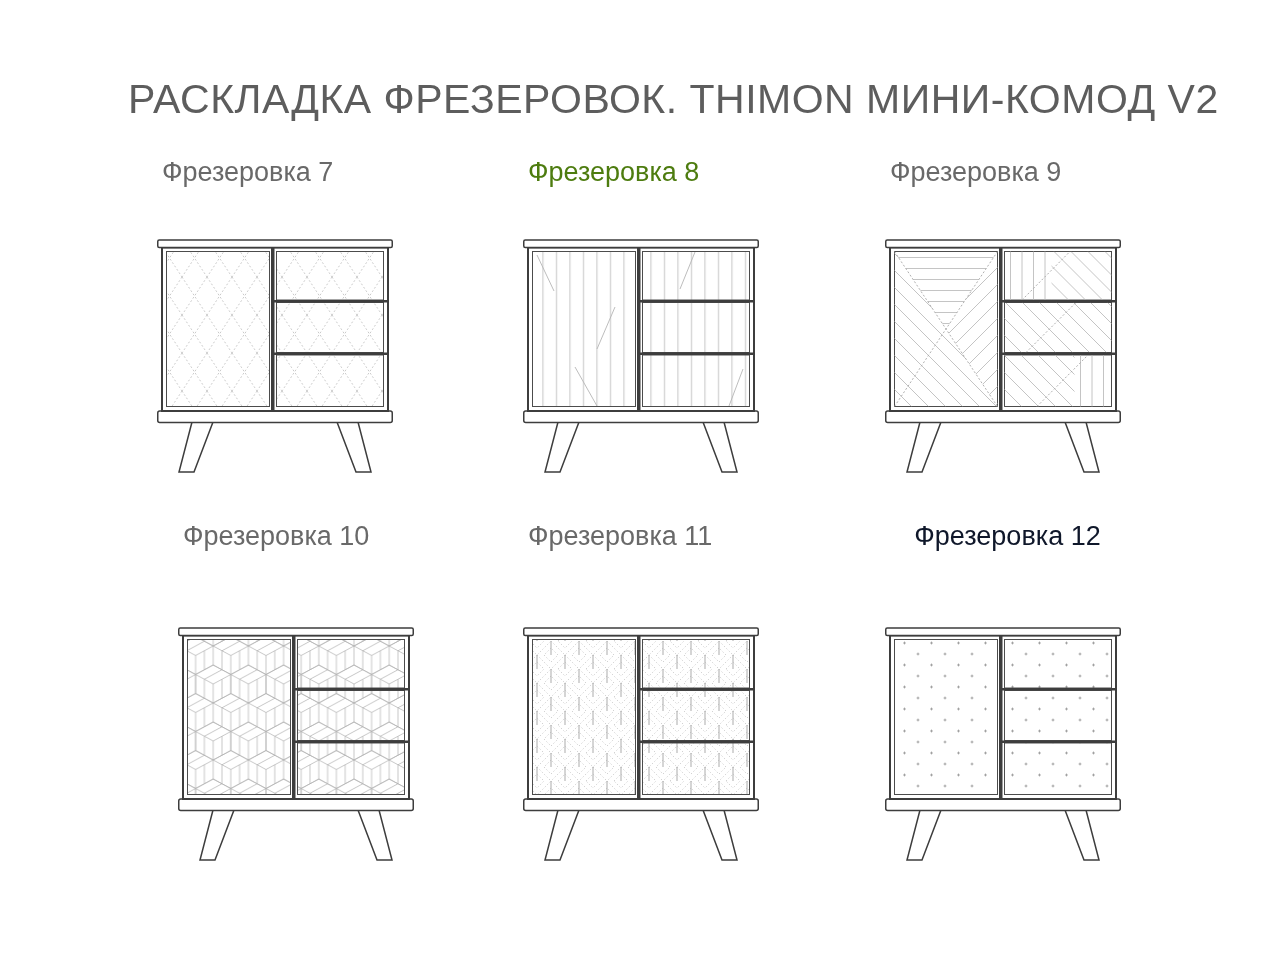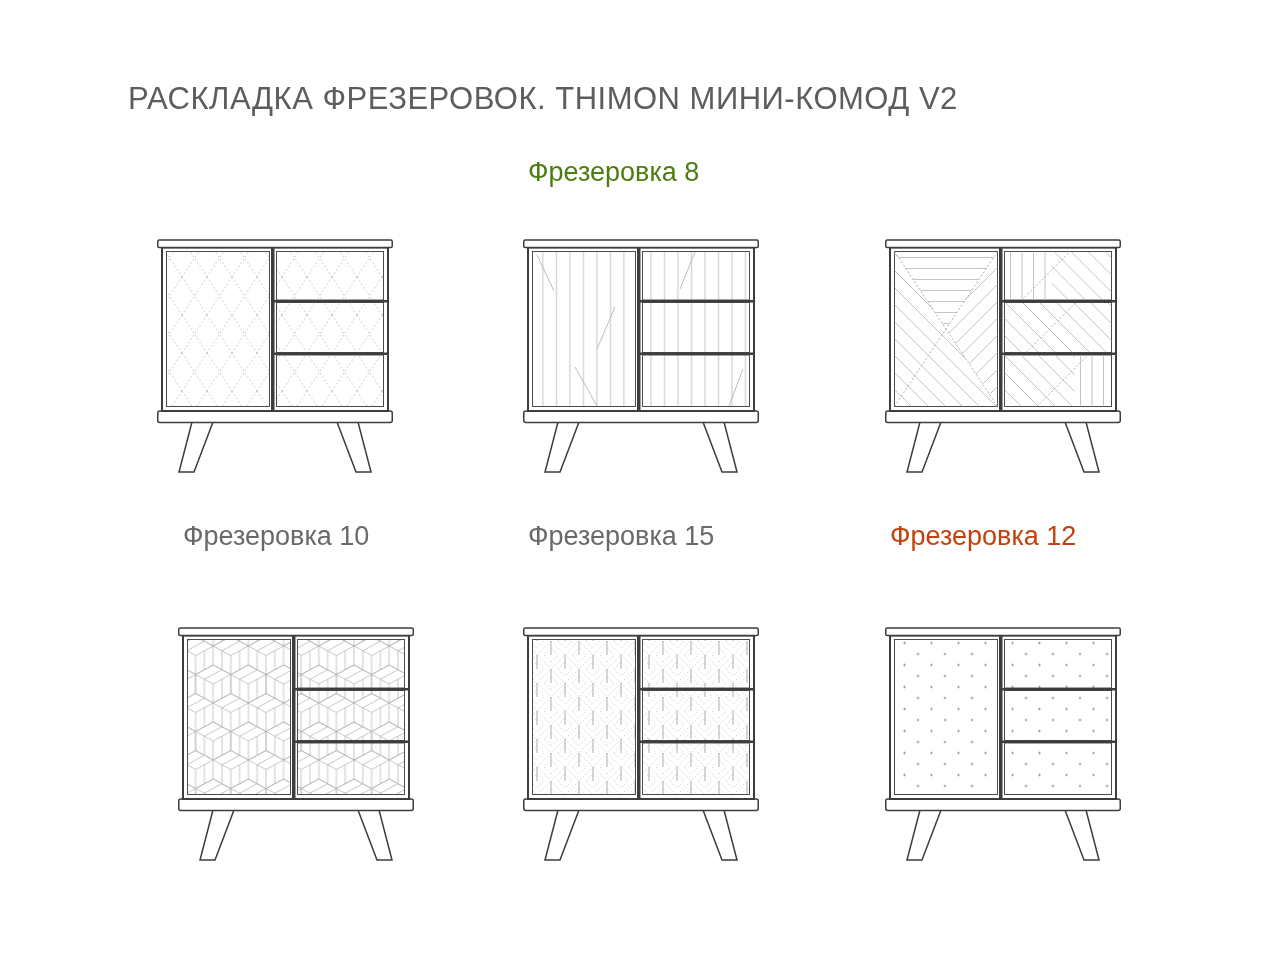--- a/index.html
+++ b/index.html
@@ -4,37 +4,38 @@
 <style>
   html,body{margin:0;padding:0;}
   body{
     width:1281px;height:961px;overflow:hidden;position:relative;
     background:#ffffff;
     font-family:"Liberation Sans", sans-serif;
   }
   .sheet{position:absolute;inset:0;}
   .title{
     position:absolute;left:128px;top:82px;margin:0;
-    font-size:31px;font-weight:400;letter-spacing:.5px;line-height:34px;
+    font-size:41px;font-weight:400;letter-spacing:.5px;line-height:34px;
   }
   .figure{position:absolute;width:240px;}
   .fig-label{
     font-size:27px;font-weight:400;line-height:32px;margin-left:5px;
     white-space:nowrap;
   }
   .cabinet{position:absolute;left:0;display:block;}
   #shared-defs{position:absolute;width:0;height:0;}
 </style>
 </head>
 <body style="background: rgb(255, 255, 255);">
 
 <div class="sheet">
   <h1 class="title" style="color: rgb(93, 93, 93);">РАСКЛАДКА ФРЕЗЕРОВОК. THIMON МИНИ-КОМОД V2</h1>
   <div id="figures">
       <div class="figure" style="left: 157px; top: 156px; height: 319px;">
+        <div class="fig-label" style="color: rgb(105, 105, 105);">Фрезеровка 7</div>
         <svg class="cabinet" width="236" height="236" viewBox="0 0 236 236" style="top: 83px;">
           <polygon points="35,183 56,183 37,233 22,233" fill="#ffffff" stroke="#3d3d3d" stroke-width="1.5"></polygon>
           <polygon points="180,183 201,183 214,233 199,233" fill="#ffffff" stroke="#3d3d3d" stroke-width="1.5"></polygon>
           <rect x="0.75" y="172" width="234.5" height="11.5" rx="2" fill="#ffffff" stroke="#3d3d3d" stroke-width="1.5"></rect>
           <rect x="5" y="8.5" width="226" height="163.5" fill="#ffffff" stroke="#3d3d3d" stroke-width="2"></rect>
           <rect x="9.5" y="12.5" width="103" height="155" fill="url(#p7)" stroke="#4c4c4c" stroke-width="1"></rect>
           <rect x="119.5" y="12.5" width="107" height="48.5" fill="url(#p7)" stroke="#4c4c4c" stroke-width="1"></rect>
           <rect x="119.5" y="63.5" width="107" height="50" fill="url(#p7)" stroke="#4c4c4c" stroke-width="1"></rect>
           <rect x="119.5" y="116" width="107" height="51.5" fill="url(#p7)" stroke="#4c4c4c" stroke-width="1"></rect>
           <rect x="114" y="8.5" width="3.5" height="163.5" fill="#3d3d3d"></rect>
@@ -55,20 +56,21 @@
           <rect x="119.5" y="63.5" width="107" height="50" fill="url(#p8)" stroke="#4c4c4c" stroke-width="1"></rect>
           <rect x="119.5" y="116" width="107" height="51.5" fill="url(#p8)" stroke="#4c4c4c" stroke-width="1"></rect>
           <path d="M14,16 L31,52 M92,68 L74,110 M52,128 L74,167 M172,13 L157,50 M220,130 L206,167" fill="none" stroke="#b5b5b5" stroke-width="0.9"></path>
           <rect x="114" y="8.5" width="3.5" height="163.5" fill="#3d3d3d"></rect>
           <rect x="117" y="61" width="114" height="2.5" fill="#3d3d3d"></rect>
           <rect x="117" y="113.5" width="114" height="2.5" fill="#3d3d3d"></rect>
           <rect x="0.75" y="1" width="234.5" height="7.5" rx="1.5" fill="#ffffff" stroke="#3d3d3d" stroke-width="1.5"></rect>
         </svg>
       </div>
       <div class="figure" style="left: 885px; top: 156px; height: 319px;">
+        <div class="fig-label" style="color: rgb(105, 105, 105);">Фрезеровка 9</div>
         <svg class="cabinet" width="236" height="236" viewBox="0 0 236 236" style="top: 83px;">
           <polygon points="35,183 56,183 37,233 22,233" fill="#ffffff" stroke="#3d3d3d" stroke-width="1.5"></polygon>
           <polygon points="180,183 201,183 214,233 199,233" fill="#ffffff" stroke="#3d3d3d" stroke-width="1.5"></polygon>
           <rect x="0.75" y="172" width="234.5" height="11.5" rx="2" fill="#ffffff" stroke="#3d3d3d" stroke-width="1.5"></rect>
           <rect x="5" y="8.5" width="226" height="163.5" fill="#ffffff" stroke="#3d3d3d" stroke-width="2"></rect>
           <rect x="9.5" y="12.5" width="103" height="155" fill="#ffffff" stroke="#4c4c4c" stroke-width="1"></rect>
           <rect x="119.5" y="12.5" width="107" height="48.5" fill="#ffffff" stroke="#4c4c4c" stroke-width="1"></rect>
           <rect x="119.5" y="63.5" width="107" height="50" fill="#ffffff" stroke="#4c4c4c" stroke-width="1"></rect>
           <rect x="119.5" y="116" width="107" height="51.5" fill="#ffffff" stroke="#4c4c4c" stroke-width="1"></rect>
           <defs>
@@ -135,38 +137,38 @@
           <rect x="119.5" y="12.5" width="107" height="48.5" fill="url(#p10)" stroke="#4c4c4c" stroke-width="1"></rect>
           <rect x="119.5" y="63.5" width="107" height="50" fill="url(#p10)" stroke="#4c4c4c" stroke-width="1"></rect>
           <rect x="119.5" y="116" width="107" height="51.5" fill="url(#p10)" stroke="#4c4c4c" stroke-width="1"></rect>
           <rect x="114" y="8.5" width="3.5" height="163.5" fill="#3d3d3d"></rect>
           <rect x="117" y="61" width="114" height="2.5" fill="#3d3d3d"></rect>
           <rect x="117" y="113.5" width="114" height="2.5" fill="#3d3d3d"></rect>
           <rect x="0.75" y="1" width="234.5" height="7.5" rx="1.5" fill="#ffffff" stroke="#3d3d3d" stroke-width="1.5"></rect>
         </svg>
       </div>
       <div class="figure" style="left: 523px; top: 520px; height: 343px;">
-        <div class="fig-label" style="color: rgb(105, 105, 105);">Фрезеровка 15</div>
+        <div class="fig-label" style="color: rgb(105, 105, 105);">Фрезеровка 11</div>
         <svg class="cabinet" width="236" height="236" viewBox="0 0 236 236" style="top: 107px;">
           <polygon points="35,183 56,183 37,233 22,233" fill="#ffffff" stroke="#3d3d3d" stroke-width="1.5"></polygon>
           <polygon points="180,183 201,183 214,233 199,233" fill="#ffffff" stroke="#3d3d3d" stroke-width="1.5"></polygon>
           <rect x="0.75" y="172" width="234.5" height="11.5" rx="2" fill="#ffffff" stroke="#3d3d3d" stroke-width="1.5"></rect>
           <rect x="5" y="8.5" width="226" height="163.5" fill="#ffffff" stroke="#3d3d3d" stroke-width="2"></rect>
           <rect x="9.5" y="12.5" width="103" height="155" fill="url(#p11)" stroke="#4c4c4c" stroke-width="1"></rect>
           <rect x="119.5" y="12.5" width="107" height="48.5" fill="url(#p11)" stroke="#4c4c4c" stroke-width="1"></rect>
           <rect x="119.5" y="63.5" width="107" height="50" fill="url(#p11)" stroke="#4c4c4c" stroke-width="1"></rect>
           <rect x="119.5" y="116" width="107" height="51.5" fill="url(#p11)" stroke="#4c4c4c" stroke-width="1"></rect>
           <rect x="114" y="8.5" width="3.5" height="163.5" fill="#3d3d3d"></rect>
           <rect x="117" y="61" width="114" height="2.5" fill="#3d3d3d"></rect>
           <rect x="117" y="113.5" width="114" height="2.5" fill="#3d3d3d"></rect>
           <rect x="0.75" y="1" width="234.5" height="7.5" rx="1.5" fill="#ffffff" stroke="#3d3d3d" stroke-width="1.5"></rect>
         </svg>
       </div>
       <div class="figure" style="left: 885px; top: 520px; height: 343px;">
-        <div class="fig-label" style="color: #c2410c;">Фрезеровка 12</div>
+        <div class="fig-label" style="color: #0f172a; text-align: center;">Фрезеровка 12</div>
         <svg class="cabinet" width="236" height="236" viewBox="0 0 236 236" style="top: 107px;">
           <polygon points="35,183 56,183 37,233 22,233" fill="#ffffff" stroke="#3d3d3d" stroke-width="1.5"></polygon>
           <polygon points="180,183 201,183 214,233 199,233" fill="#ffffff" stroke="#3d3d3d" stroke-width="1.5"></polygon>
           <rect x="0.75" y="172" width="234.5" height="11.5" rx="2" fill="#ffffff" stroke="#3d3d3d" stroke-width="1.5"></rect>
           <rect x="5" y="8.5" width="226" height="163.5" fill="#ffffff" stroke="#3d3d3d" stroke-width="2"></rect>
           <rect x="9.5" y="12.5" width="103" height="155" fill="url(#p12)" stroke="#4c4c4c" stroke-width="1"></rect>
           <rect x="119.5" y="12.5" width="107" height="48.5" fill="url(#p12)" stroke="#4c4c4c" stroke-width="1"></rect>
           <rect x="119.5" y="63.5" width="107" height="50" fill="url(#p12)" stroke="#4c4c4c" stroke-width="1"></rect>
           <rect x="119.5" y="116" width="107" height="51.5" fill="url(#p12)" stroke="#4c4c4c" stroke-width="1"></rect>
           <rect x="114" y="8.5" width="3.5" height="163.5" fill="#3d3d3d"></rect>

